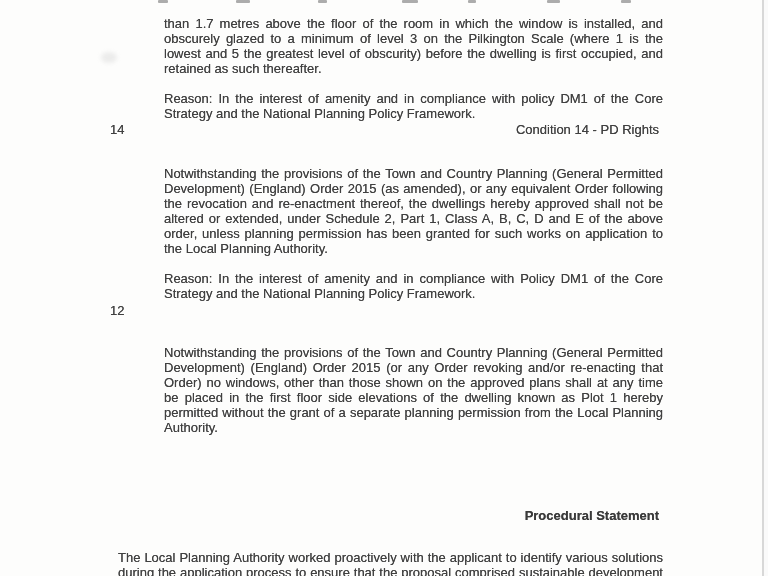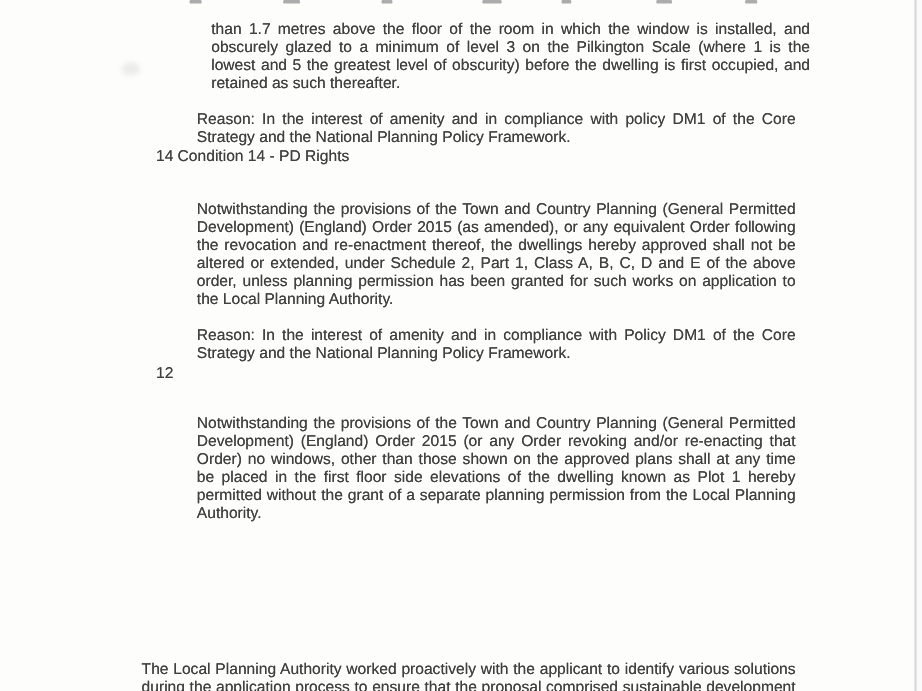--- a/index.html
+++ b/index.html
@@ -24,28 +24,29 @@
     left: 164px;
     width: 499px;
     text-align: justify;
   }
   .full-width {
     left: 118px;
     width: 545px;
   }
   .num {
     position: absolute;
-    left: 130px;
+    left: 110px;
     width: 40px;
     text-align: left;
   }
   .heading {
     position: absolute;
-    left: 148px;
+    left: 160px;
     width: 499px;
+    text-align: right;
   }
   .bold { font-weight: bold; color: #3a3a3a; }
   .scan-edge-line {
     position: absolute;
     top: 0;
     bottom: 0;
     left: 762px;
     width: 2px;
     background: #d8d8d8;
   }
@@ -88,35 +89,36 @@
     <div class="top-clip-mark" style="left:236px; width:14px;"></div>
     <div class="top-clip-mark" style="left:318px; width:9px;"></div>
     <div class="top-clip-mark" style="left:402px; width:16px;"></div>
     <div class="top-clip-mark" style="left:468px; width:8px;"></div>
     <div class="top-clip-mark" style="left:547px; width:13px;"></div>
     <div class="top-clip-mark" style="left:621px; width:10px;"></div>
   </div>
 
   <div class="smudge"></div>
 
-  <p class="block" style="top:3px;margin-left:12px;">than 1.7 metres above the floor of the room in which the window is installed, and obscurely glazed to a minimum of level 3 on the Pilkington Scale (where 1 is the lowest and 5 the greatest level of obscurity) before the dwelling is first occupied, and retained as such thereafter.</p>
+  <p class="block" style="top:3px;">than 1.7 metres above the floor of the room in which the window is installed, and obscurely glazed to a minimum of level 3 on the Pilkington Scale (where 1 is the lowest and 5 the greatest level of obscurity) before the dwelling is first occupied, and retained as such thereafter.</p>
 
   <p class="block" style="top:78px;">Reason: In the interest of amenity and in compliance with policy DM1 of the Core Strategy and the National Planning Policy Framework.</p>
 
   <span class="num" style="top:122px;">14</span>
   <span class="heading" style="top:122px;">Condition 14 - PD Rights</span>
 
   <p class="block" style="top:153px;">Notwithstanding the provisions of the Town and Country Planning (General Permitted Development) (England) Order 2015 (as amended), or any equivalent Order following the revocation and re-enactment thereof, the dwellings hereby approved shall not be altered or extended, under Schedule 2, Part 1, Class A, B, C, D and E of the above order, unless planning permission has been granted for such works on application to the Local Planning Authority.</p>
 
   <p class="block" style="top:258px;">Reason: In the interest of amenity and in compliance with Policy DM1 of the Core Strategy and the National Planning Policy Framework.</p>
 
   <span class="num" style="top:303px;">12</span>
 
   <p class="block" style="top:332px;">Notwithstanding the provisions of the Town and Country Planning (General Permitted Development) (England) Order 2015 (or any Order revoking and/or re-enacting that Order) no windows, other than those shown on the approved plans shall at any time be placed in the first floor side elevations of the dwelling known as Plot 1 hereby permitted without the grant of a separate planning permission from the Local Planning Authority.</p>
 
 
+  <span class="heading full-width bold" style="top:508px;">Procedural Statement</span>
 
   <p class="block full-width" style="top:537px;">The Local Planning Authority worked proactively with the applicant to identify various solutions during the application process to ensure that the proposal comprised sustainable development and would improve the economic, social and environmental conditions of the area and would</p>
 
   <div class="scan-edge-line"></div>
   <div class="scan-edge-paper"></div>
 
 </div>
 
 </body></html>

